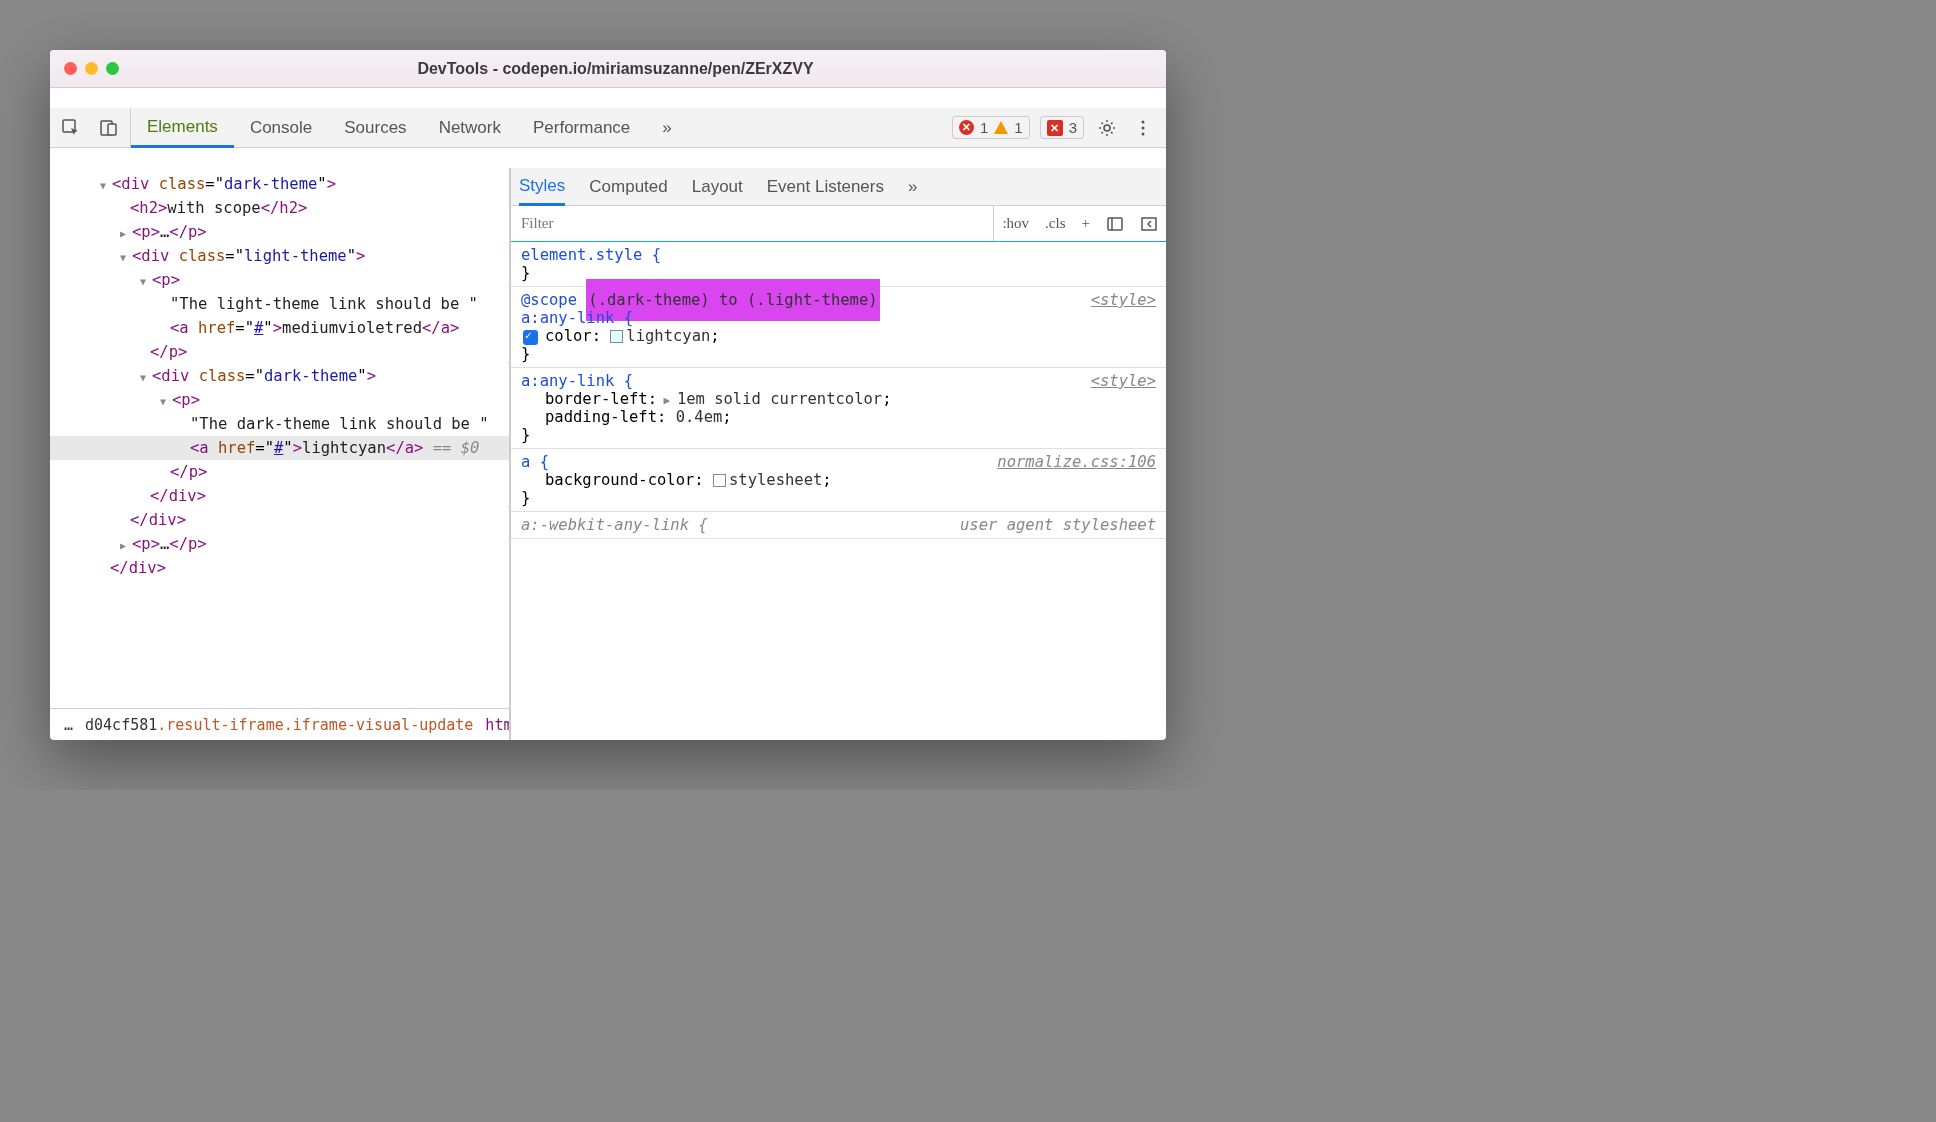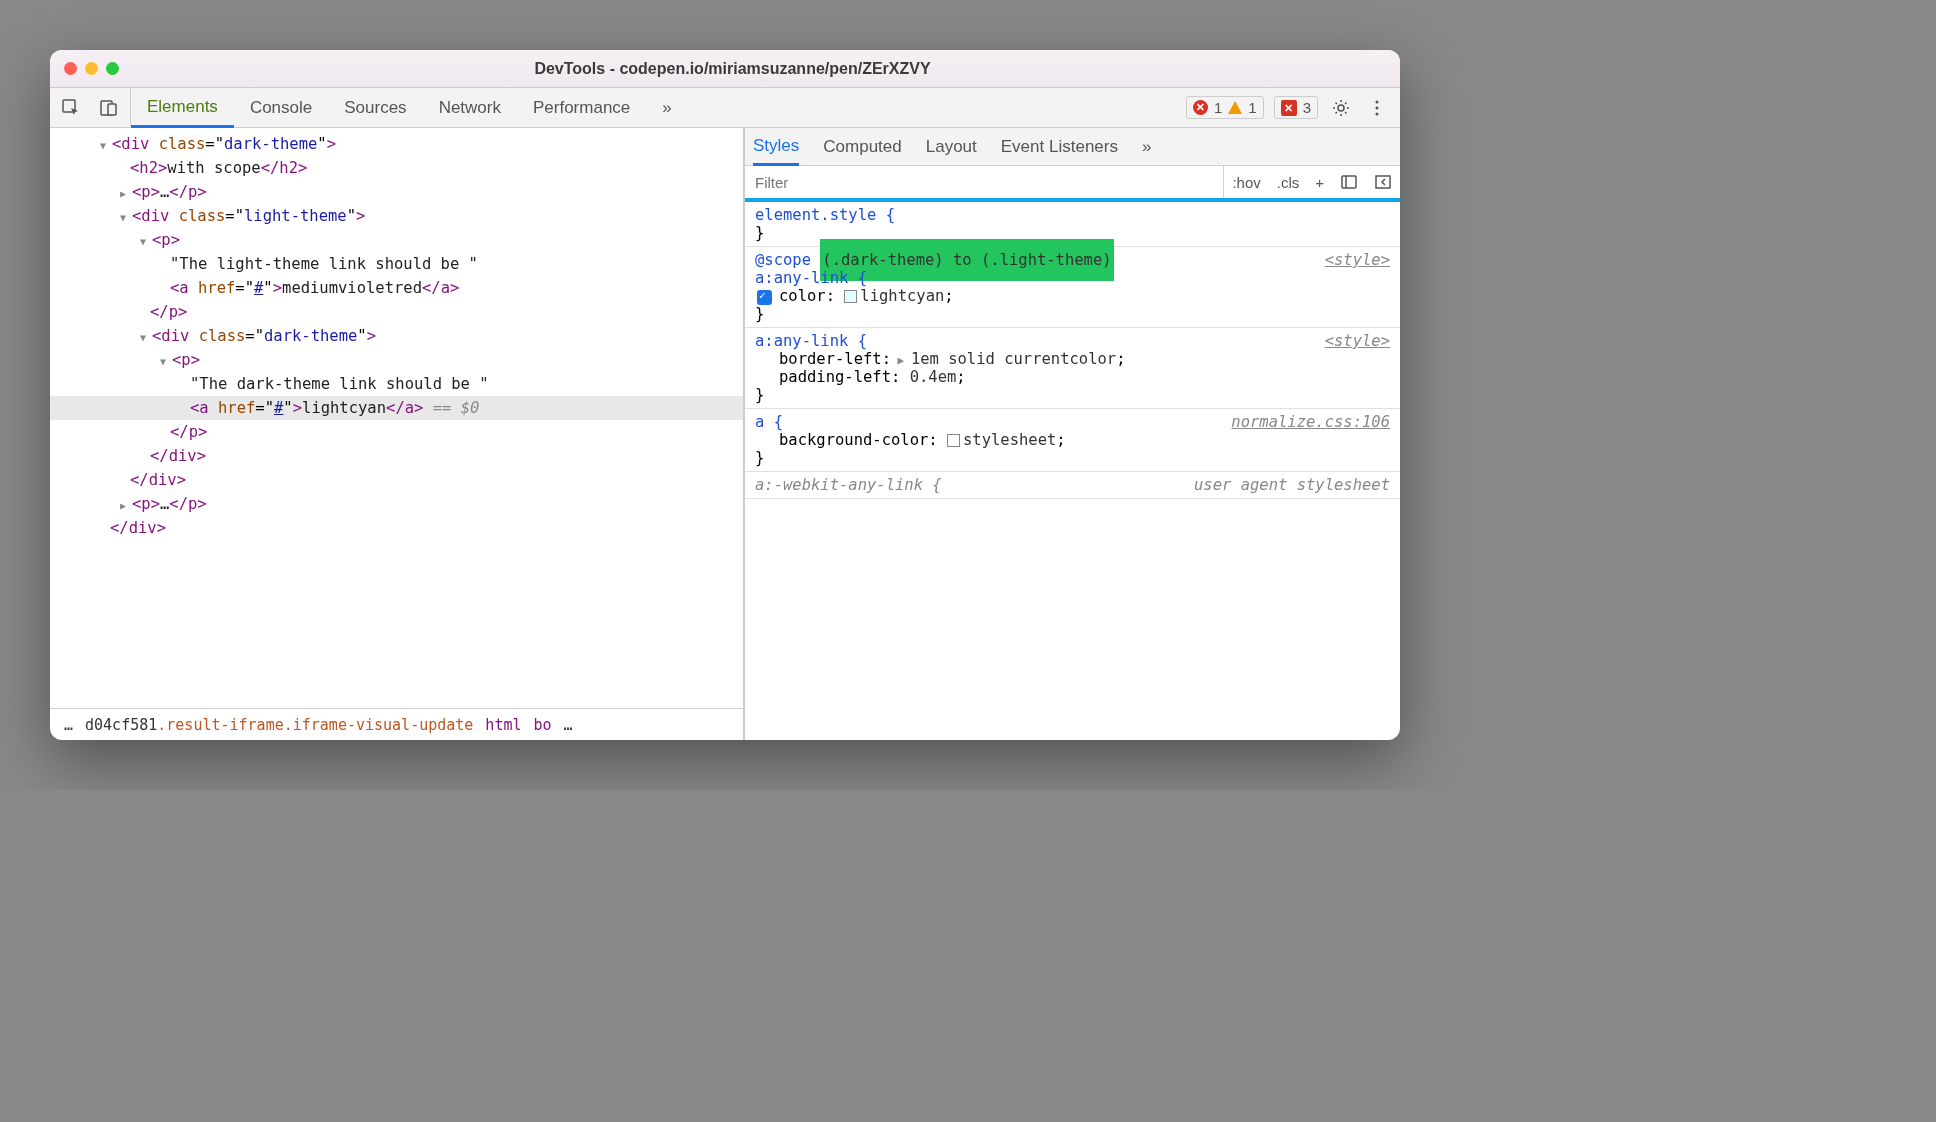--- a/index.html
+++ b/index.html
@@ -2,28 +2,29 @@
 <html><head>
 <meta charset="utf-8">
 <style>
 * { box-sizing: border-box; margin: 0; padding: 0; }
 body {
   font-family: -apple-system, BlinkMacSystemFont, "Segoe UI", sans-serif;
   background: #888;
   padding: 50px;
 }
 .window {
-  width: 1350px;
+  width: 1116px;
   height: 690px;
   background: #fff;
-  border-radius: 12px;
+  border-radius: 4px;
   box-shadow: 0 20px 60px rgba(0,0,0,0.4);
   overflow: hidden;
   display: flex;
   flex-direction: column;
+  gap: 20px;
 }
 .titlebar {
   height: 38px;
   background: linear-gradient(#f6f0f5, #f0eaf0);
   display: flex;
   align-items: center;
   padding: 0 14px;
   border-bottom: 1px solid #d0cad0;
 }
 .traffic { display: flex; gap: 8px; margin-right: 20px; }
@@ -65,27 +66,27 @@
 .var0 { color: #888; font-style: italic; }
 .ellipsis { color: #222; }
 .breadcrumb { height: 32px; border-top: 1px solid #d0d0d0; display: flex; align-items: center; font-family: Menlo, monospace; font-size: 15px; padding: 0 8px; overflow: hidden; color: #333; }
 .bc-item { padding: 0 6px; white-space: nowrap; }
 .bc-orange { color: #c05621; }
 .bc-purple { color: #881280; }
 .right-panel { width: 655px; display: flex; flex-direction: column; overflow: hidden; }
 .sub-tabs { height: 38px; display: flex; align-items: center; border-bottom: 1px solid #d0d0d0; background: #f3f3f3; padding: 0 8px; gap: 24px; font-size: 17px; color: #555; }
 .sub-tab { cursor: pointer; height: 100%; display: flex; align-items: center; }
 .sub-tab.active { color: #1a73e8; border-bottom: 3px solid #1a73e8; margin-bottom: -1px; }
-.filter-bar { height: 36px; display: flex; align-items: center; border-bottom: 4px solid #0ea5e9; font-family: Liberation Sans, sans-serif; font-size: 15px; }
+.filter-bar { height: 36px; display: flex; align-items: center; border-bottom: 1px solid #0ea5e9; font-family: Liberation Serif, serif; font-size: 15px; }
 .filter-input { flex: 1; border: none; padding: 0 10px; font-family: inherit; font-size: 15px; outline: none; border-right: 1px solid #d0d0d0; height: 100%; }
 .filter-btn { padding: 0 8px; cursor: pointer; color: #555; height:100%; display:flex; align-items:center; }
 .styles { flex: 1; overflow: auto; font-family: Menlo, Monaco, monospace; font-size: 15.5px; }
 .rule { border-bottom: 1px solid #e0e0e0; padding: 4px 10px; position: relative; }
 .selector { color: #1d4ed8; }
-.scope-hl { background: #22c55e; color: #333; padding: 12px 2px; }
+.scope-hl { background: #d946ef; color: #333; padding: 12px 2px; }
 .src-link { position: absolute; right: 10px; top: 4px; color: #888; font-style: italic; text-decoration: underline; cursor: pointer; }
 .prop-line { padding-left: 24px; position: relative; }
 .prop-name { color: #000000; }
 .prop-val { color: #333; }
 .swatch { display: inline-block; width: 13px; height: 13px; border: 1px solid #888; vertical-align: middle; margin-right: 3px; }
 .strike { text-decoration: line-through; }
 .chk { position: absolute; left: 2px; top: 3px; width: 15px; height: 15px; background: #1a73e8; border-radius: 3px; }
 .chk::after { content: "✓"; color: #fff; font-size: 11px; position: absolute; left: 2px; top: -1px; }
 .tri-expand { color: #888; font-size: 11px; }
 .warn-tri { position: absolute; left: 2px; top: 5px; width: 0; height: 0; border-left: 7px solid transparent; border-right: 7px solid transparent; border-bottom: 12px solid #f29900; }

